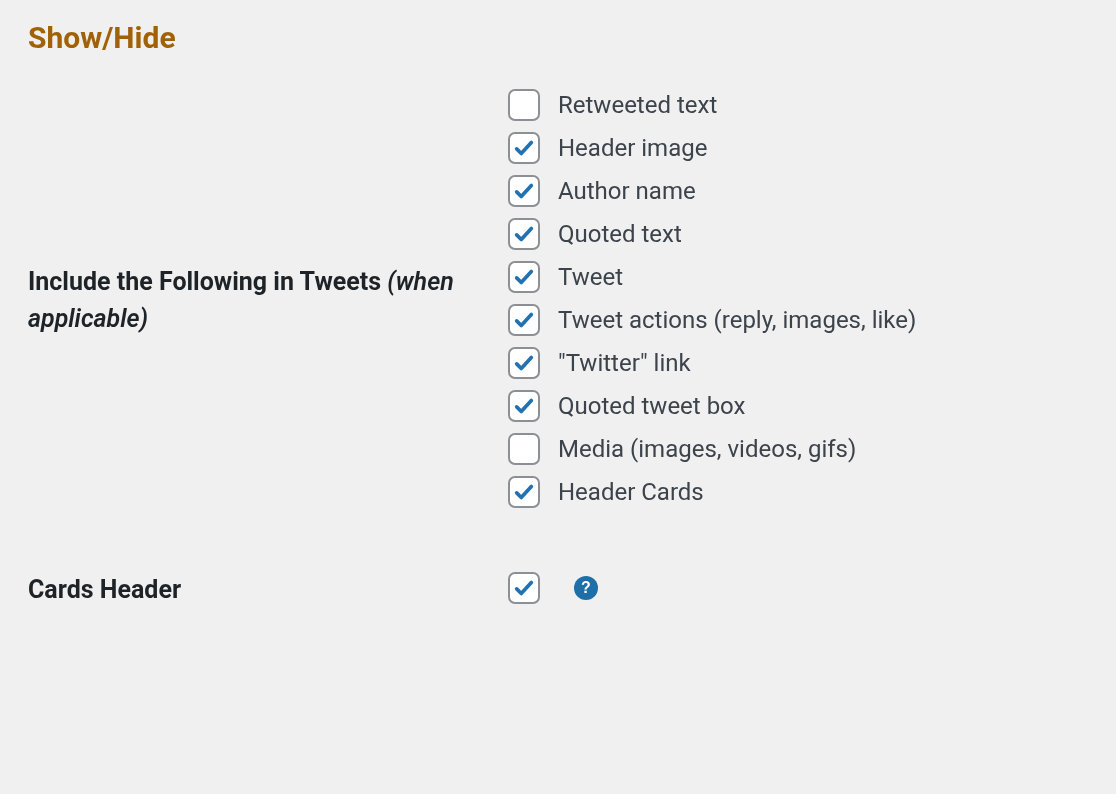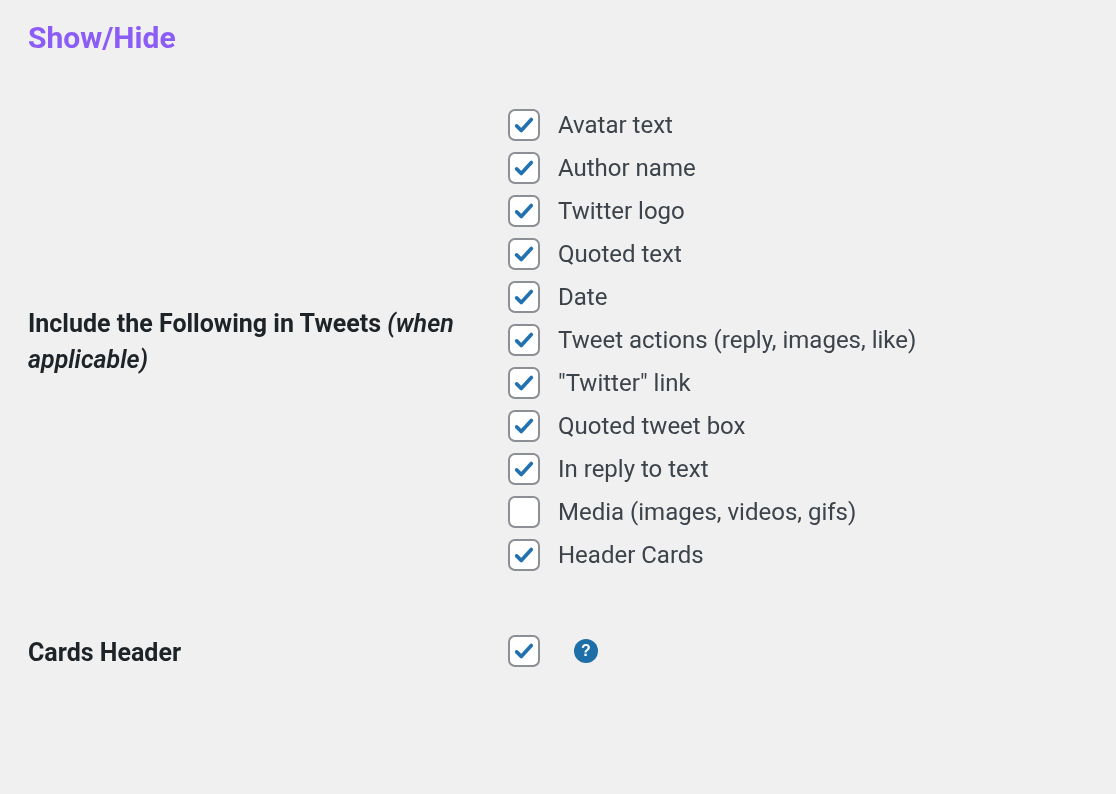--- a/index.html
+++ b/index.html
@@ -9,22 +9,22 @@
     }
     body {
       font-family: -apple-system, BlinkMacSystemFont, "Segoe UI", Roboto, Helvetica, Arial, sans-serif;
       background: #f0f0f1;
       color: #1d2327;
       padding: 20px 28px;
     }
     .section-title {
       font-size: 30px;
       font-weight: 700;
-      margin-bottom: 54px;
-      color: #8b5cf6;
+      margin-bottom: 34px;
+      color: #a16207;
     }
     .settings-row {
       display: flex;
       align-items: center;
       margin-bottom: 60px;
     }
     .row-label {
       width: 480px;
       font-size: 25px;
       font-weight: 700;
@@ -98,58 +98,54 @@
 
 <h2 class="section-title">Show/Hide</h2>
 
 <div class="settings-row">
   <div class="row-label">
     <span>Include the Following in Tweets </span><span class="subnote">(when applicable)</span>
   </div>
   <div class="row-content">
     <div class="checkbox-list" id="checkbox-list">
         <div class="checkbox-item">
+          <span class="cbx"></span>
+          <span class="cbx-label">Retweeted text</span>
+        </div>
+        <div class="checkbox-item">
           <span class="cbx checked">
             <svg viewBox="0 0 24 24" fill="none" stroke="#2271b1" stroke-width="4" stroke-linecap="round" stroke-linejoin="round">
               <polyline points="4 13 9 18 20 6"></polyline>
             </svg>
           </span>
-          <span class="cbx-label">Avatar text</span>
+          <span class="cbx-label">Header image</span>
         </div>
         <div class="checkbox-item">
           <span class="cbx checked">
             <svg viewBox="0 0 24 24" fill="none" stroke="#2271b1" stroke-width="4" stroke-linecap="round" stroke-linejoin="round">
               <polyline points="4 13 9 18 20 6"></polyline>
             </svg>
           </span>
           <span class="cbx-label">Author name</span>
         </div>
         <div class="checkbox-item">
           <span class="cbx checked">
             <svg viewBox="0 0 24 24" fill="none" stroke="#2271b1" stroke-width="4" stroke-linecap="round" stroke-linejoin="round">
               <polyline points="4 13 9 18 20 6"></polyline>
             </svg>
           </span>
-          <span class="cbx-label">Twitter logo</span>
-        </div>
-        <div class="checkbox-item">
-          <span class="cbx checked">
-            <svg viewBox="0 0 24 24" fill="none" stroke="#2271b1" stroke-width="4" stroke-linecap="round" stroke-linejoin="round">
-              <polyline points="4 13 9 18 20 6"></polyline>
-            </svg>
-          </span>
           <span class="cbx-label">Quoted text</span>
         </div>
         <div class="checkbox-item">
           <span class="cbx checked">
             <svg viewBox="0 0 24 24" fill="none" stroke="#2271b1" stroke-width="4" stroke-linecap="round" stroke-linejoin="round">
               <polyline points="4 13 9 18 20 6"></polyline>
             </svg>
           </span>
-          <span class="cbx-label">Date</span>
+          <span class="cbx-label">Tweet</span>
         </div>
         <div class="checkbox-item">
           <span class="cbx checked">
             <svg viewBox="0 0 24 24" fill="none" stroke="#2271b1" stroke-width="4" stroke-linecap="round" stroke-linejoin="round">
               <polyline points="4 13 9 18 20 6"></polyline>
             </svg>
           </span>
           <span class="cbx-label">Tweet actions (reply, images, like)</span>
         </div>
         <div class="checkbox-item">
@@ -160,28 +156,20 @@
           </span>
           <span class="cbx-label">"Twitter" link</span>
         </div>
         <div class="checkbox-item">
           <span class="cbx checked">
             <svg viewBox="0 0 24 24" fill="none" stroke="#2271b1" stroke-width="4" stroke-linecap="round" stroke-linejoin="round">
               <polyline points="4 13 9 18 20 6"></polyline>
             </svg>
           </span>
           <span class="cbx-label">Quoted tweet box</span>
-        </div>
-        <div class="checkbox-item">
-          <span class="cbx checked">
-            <svg viewBox="0 0 24 24" fill="none" stroke="#2271b1" stroke-width="4" stroke-linecap="round" stroke-linejoin="round">
-              <polyline points="4 13 9 18 20 6"></polyline>
-            </svg>
-          </span>
-          <span class="cbx-label">In reply to text</span>
         </div>
         <div class="checkbox-item">
           <span class="cbx"></span>
           <span class="cbx-label">Media (images, videos, gifs)</span>
         </div>
         <div class="checkbox-item">
           <span class="cbx checked">
             <svg viewBox="0 0 24 24" fill="none" stroke="#2271b1" stroke-width="4" stroke-linecap="round" stroke-linejoin="round">
               <polyline points="4 13 9 18 20 6"></polyline>
             </svg>

